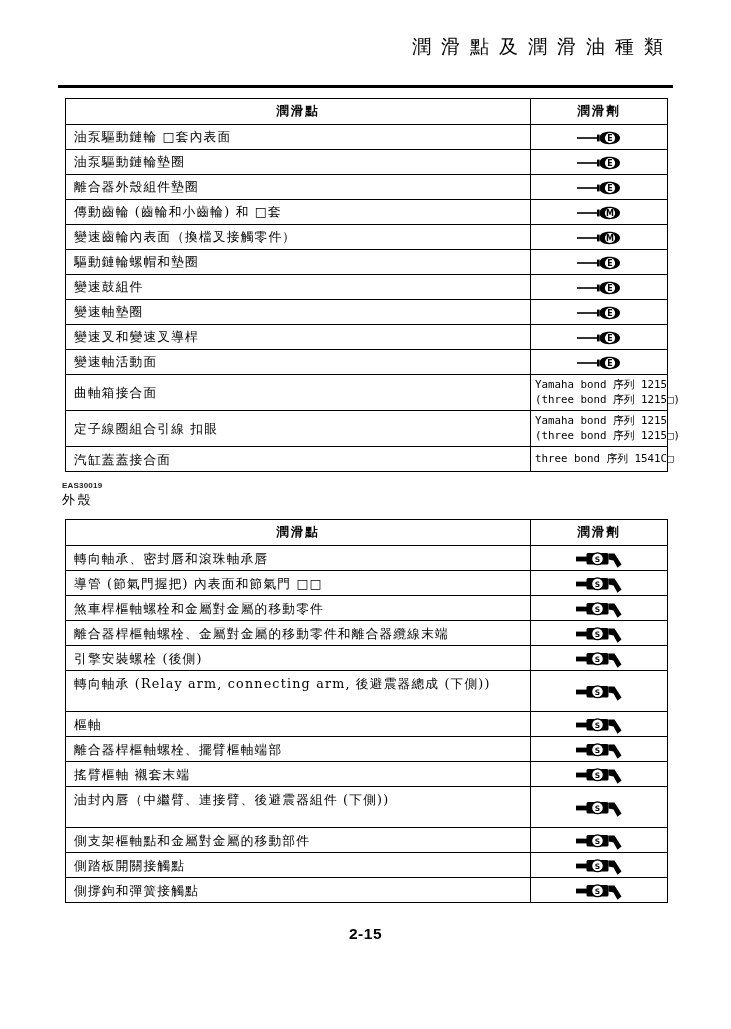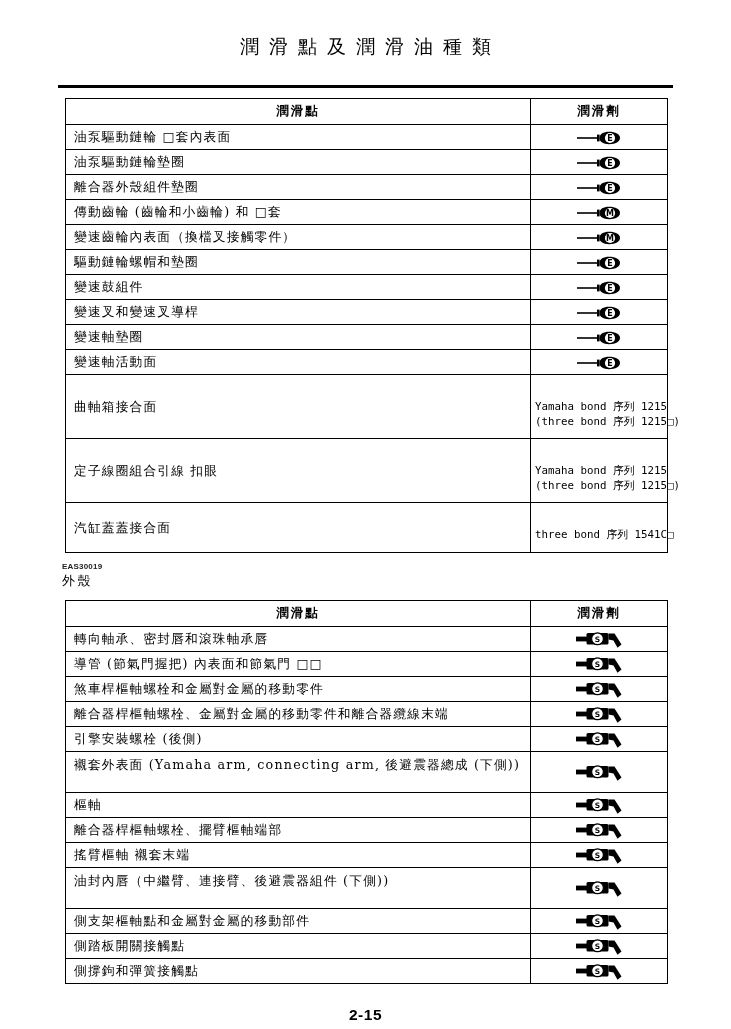--- a/index.html
+++ b/index.html
@@ -5,21 +5,21 @@
   html,body { margin:0; padding:0; background:#ffffff; }
   body {
     width:731px; height:1029px;
     font-family:"DejaVu Serif", serif;
     color:#000;
   }
   .page { position:relative; width:731px; height:1029px; overflow:hidden; }
 
   .title {
     margin:34px 58px 0 58px;
-    text-align:center;
+    text-align:right;
     font-size:19px;
     font-weight:500;
     letter-spacing:10px;
     text-indent:10px; 
     white-space:nowrap;
   }
 
   .title-rule {
     margin:25px 58px 0 58px;
     height:3px;
@@ -53,24 +53,23 @@
   }
   td.lub { text-align:center; }
   tr.tall td.point { height:34px; vertical-align:top; padding-top:4px; }
   tr.tall td.lub  { height:34px; }
 
   .lub-text {
     font-family:"DejaVu Sans Mono", monospace;
     font-size:10.8px;
     line-height:1.35;
     text-align:right;
-    padding:8px 3px;
+    padding:2px 3px;
     letter-spacing:0;
     white-space:nowrap;
-    margin-top:16px;
   }
 
   .icon-wrap { display:inline-block; vertical-align:middle; line-height:0; }
 
   .section-block { margin:9px 16px 0 62px; }
   .eas-code {
     font-family:"Liberation Sans", sans-serif;
     font-size:8px;
     font-weight:bold;
     color:#222;
@@ -176,31 +175,31 @@
           <td class="point"><span>變速鼓組件</span></td>
           <td class="lub"><span class="icon-wrap"><svg width="44" height="16" viewBox="0 0 44 16">
                 <line x1="0" y1="8" x2="21" y2="8" stroke="#000" stroke-width="1.6"></line>
                 <rect x="20" y="4.6" width="2.6" height="6.8" fill="#000"></rect>
                 <path d="M22.5,8 C22.5,4 26.5,1.8 32,1.8 C38.5,1.8 43,4.3 43,8 C43,11.7 38.5,14.2 32,14.2 C26.5,14.2 22.5,12 22.5,8 Z" fill="#000"></path>
                 <circle cx="33" cy="8" r="5.1" fill="#fff"></circle>
                 <text x="33" y="10.8" text-anchor="middle" font-size="8" font-weight="bold" font-family="DejaVu Sans, sans-serif" fill="#000">E</text>
               </svg></span></td>
         </tr>
         <tr>
+          <td class="point"><span>變速軸墊圈</span></td>
+          <td class="lub"><span class="icon-wrap"><svg width="44" height="16" viewBox="0 0 44 16">
+                <line x1="0" y1="8" x2="21" y2="8" stroke="#000" stroke-width="1.6"></line>
+                <rect x="20" y="4.6" width="2.6" height="6.8" fill="#000"></rect>
+                <path d="M22.5,8 C22.5,4 26.5,1.8 32,1.8 C38.5,1.8 43,4.3 43,8 C43,11.7 38.5,14.2 32,14.2 C26.5,14.2 22.5,12 22.5,8 Z" fill="#000"></path>
+                <circle cx="33" cy="8" r="5.1" fill="#fff"></circle>
+                <text x="33" y="10.8" text-anchor="middle" font-size="8" font-weight="bold" font-family="DejaVu Sans, sans-serif" fill="#000">E</text>
+              </svg></span></td>
+        </tr>
+        <tr>
           <td class="point"><span>變速叉和變速叉導桿</span></td>
-          <td class="lub"><span class="icon-wrap"><svg width="44" height="16" viewBox="0 0 44 16">
-                <line x1="0" y1="8" x2="21" y2="8" stroke="#000" stroke-width="1.6"></line>
-                <rect x="20" y="4.6" width="2.6" height="6.8" fill="#000"></rect>
-                <path d="M22.5,8 C22.5,4 26.5,1.8 32,1.8 C38.5,1.8 43,4.3 43,8 C43,11.7 38.5,14.2 32,14.2 C26.5,14.2 22.5,12 22.5,8 Z" fill="#000"></path>
-                <circle cx="33" cy="8" r="5.1" fill="#fff"></circle>
-                <text x="33" y="10.8" text-anchor="middle" font-size="8" font-weight="bold" font-family="DejaVu Sans, sans-serif" fill="#000">E</text>
-              </svg></span></td>
-        </tr>
-        <tr>
-          <td class="point"><span>變速軸墊圈</span></td>
           <td class="lub"><span class="icon-wrap"><svg width="44" height="16" viewBox="0 0 44 16">
                 <line x1="0" y1="8" x2="21" y2="8" stroke="#000" stroke-width="1.6"></line>
                 <rect x="20" y="4.6" width="2.6" height="6.8" fill="#000"></rect>
                 <path d="M22.5,8 C22.5,4 26.5,1.8 32,1.8 C38.5,1.8 43,4.3 43,8 C43,11.7 38.5,14.2 32,14.2 C26.5,14.2 22.5,12 22.5,8 Z" fill="#000"></path>
                 <circle cx="33" cy="8" r="5.1" fill="#fff"></circle>
                 <text x="33" y="10.8" text-anchor="middle" font-size="8" font-weight="bold" font-family="DejaVu Sans, sans-serif" fill="#000">E</text>
               </svg></span></td>
         </tr>
         <tr>
           <td class="point"><span>變速軸活動面</span></td>
@@ -302,21 +301,21 @@
           <td class="point"><span>引擎安裝螺栓 (後側)</span></td>
           <td class="lub"><span class="icon-wrap"><svg width="46" height="20" viewBox="0 0 46 20">
                 <rect x="0" y="7.6" width="12" height="4.8" fill="#000"></rect>
                 <rect x="10.5" y="4" width="22" height="11.6" rx="1.5" fill="#000"></rect>
                 <polygon points="32.5,4.4 38.5,4.4 43,11.5 45.5,15.5 41.5,18.8 37.5,11.5 32.5,10.5" fill="#000"></polygon>
                 <circle cx="21.5" cy="9.8" r="5.9" fill="#fff" stroke="#000" stroke-width="1.2"></circle>
                 <text x="21.5" y="12.5" text-anchor="middle" font-size="7.5" font-weight="bold" font-family="DejaVu Sans, sans-serif" fill="#000">S</text>
               </svg></span></td>
         </tr>
         <tr class="tall">
-          <td class="point"><span>襯套外表面 (Yamaha arm, connecting arm, 後避震器總成 (下側))</span></td>
+          <td class="point"><span>轉向軸承 (Relay arm, connecting arm, 後避震器總成 (下側))</span></td>
           <td class="lub"><span class="icon-wrap"><svg width="46" height="20" viewBox="0 0 46 20">
                 <rect x="0" y="7.6" width="12" height="4.8" fill="#000"></rect>
                 <rect x="10.5" y="4" width="22" height="11.6" rx="1.5" fill="#000"></rect>
                 <polygon points="32.5,4.4 38.5,4.4 43,11.5 45.5,15.5 41.5,18.8 37.5,11.5 32.5,10.5" fill="#000"></polygon>
                 <circle cx="21.5" cy="9.8" r="5.9" fill="#fff" stroke="#000" stroke-width="1.2"></circle>
                 <text x="21.5" y="12.5" text-anchor="middle" font-size="7.5" font-weight="bold" font-family="DejaVu Sans, sans-serif" fill="#000">S</text>
               </svg></span></td>
         </tr>
         <tr>
           <td class="point"><span>樞軸</span></td>

